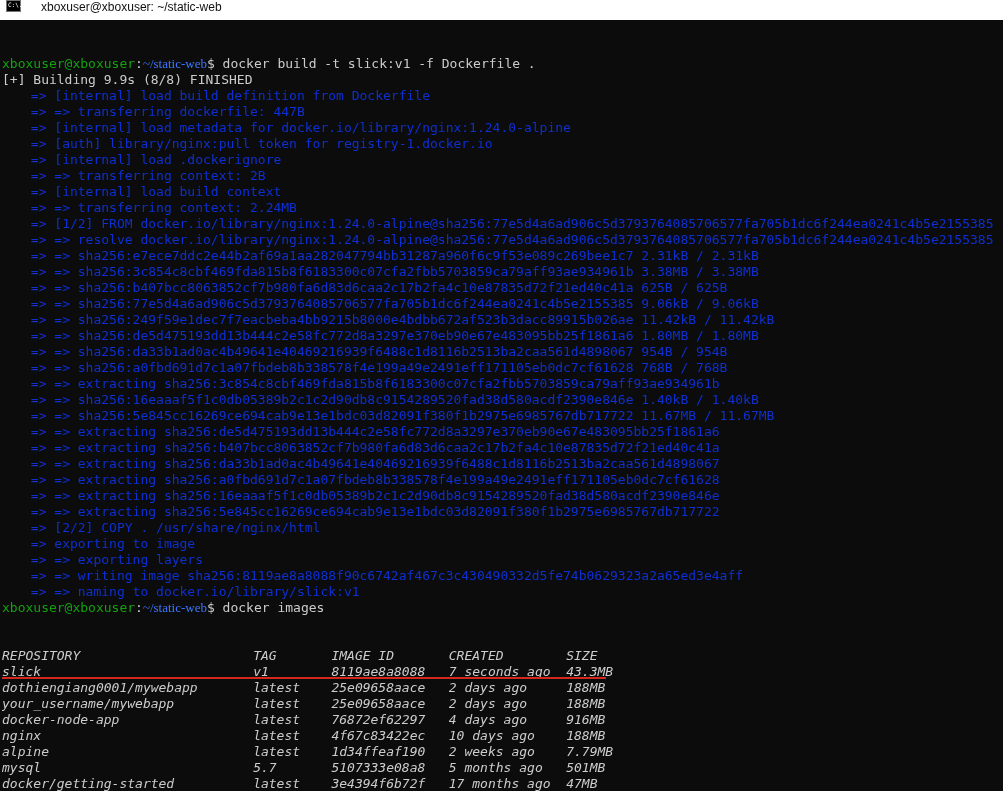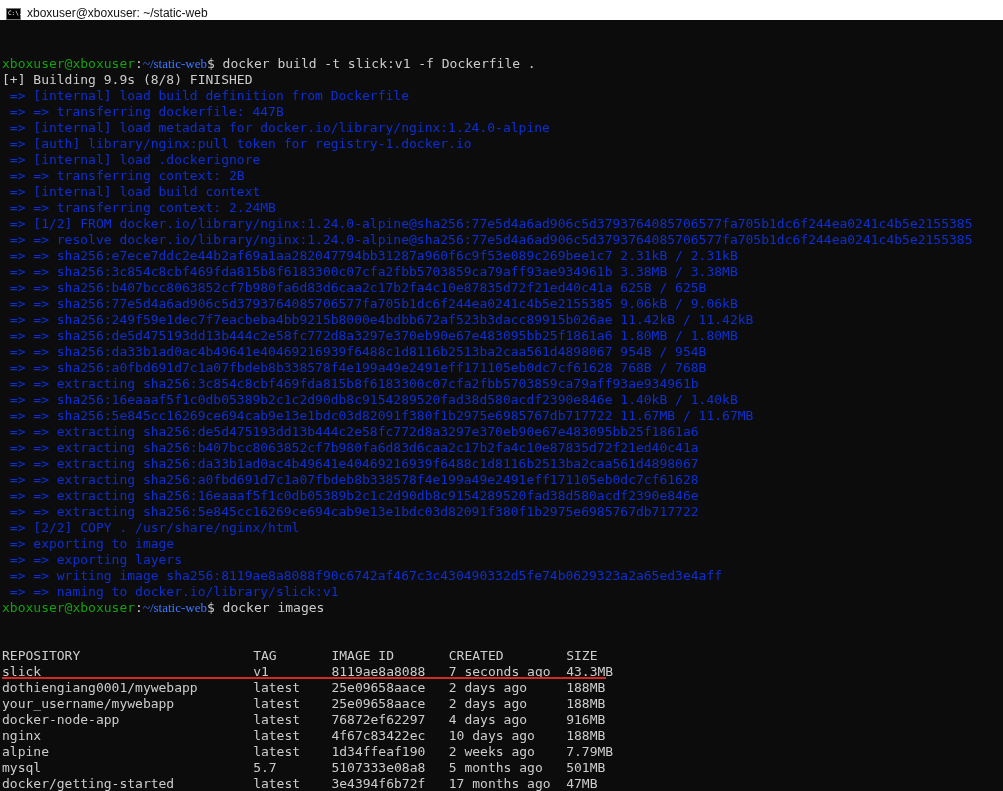--- a/index.html
+++ b/index.html
@@ -2,43 +2,43 @@
 <html style="--background: #0c0c0c; --foreground: #cccccc; --green: #13a10e; --blue: #0e2fd2; --bright-blue: #3b78ff; --red-underline: #d3281e; --titlebar-bg: #ffffff; --titlebar-fg: #111111;"><head>
 <meta charset="utf-8">
 <style>
   html,body{margin:0;padding:0;}
   body{
     width:1003px;height:791px;overflow:hidden;
     background:var(--background,#0c0c0c);
   }
   .titlebar{
     height:20px;background:var(--titlebar-bg,#fff);color:var(--titlebar-fg,#000);
-    display:flex;align-items:flex-end;gap:6px;padding:0 6px;
+    display:flex;align-items:flex-start;gap:20px;padding:0 6px;
     font-family:"Liberation Sans",sans-serif;font-size:12px;
   }
   .title-icon{
     width:15px;height:12px;background:#000;border:1px solid #777;
     display:inline-flex;align-items:flex-start;justify-content:flex-start;
     color:#fff;font-family:"DejaVu Sans Mono",monospace;font-size:6px;line-height:6px;
     padding:1px;box-sizing:border-box;flex:0 0 auto;
   }
   .terminal{
     font-family:"DejaVu Sans Mono",monospace;
     font-size:13px;line-height:16px;
     color:var(--foreground,#ccc);
     padding:4px 0 0 2px;
     white-space:pre;
   }
   .line{height:16px;}
   .c-fg{color:var(--foreground,#cccccc);}
   .c-green{color:var(--green,#13a10e);margin-top:6px;}
-  .c-blue{color:var(--blue,#0037da);}
+  .c-blue{color:var(--blue,#0037da);margin-left:21px;}
   .c-bblue{color:var(--bright-blue,#3b78ff);font-family:Liberation Serif, serif;}
   .trow{display:flex;position:relative;height:16px;}
-  .cell{display:inline-block;overflow:hidden;}
+  .cell{display:inline-block;overflow:hidden;font-style:italic;}
   .w-repository{width:28ch;}
   .w-tag{width:10ch;margin-left:32px;}
   .w-image_id{width:15ch;}
   .w-created{width:15ch;}
   .w-size{width:12ch;}
   .red-underline{
     position:absolute;left:0;bottom:1px;width:604px;height:2px;
     background:var(--red-underline,#d3281e);
   }
 </style>

